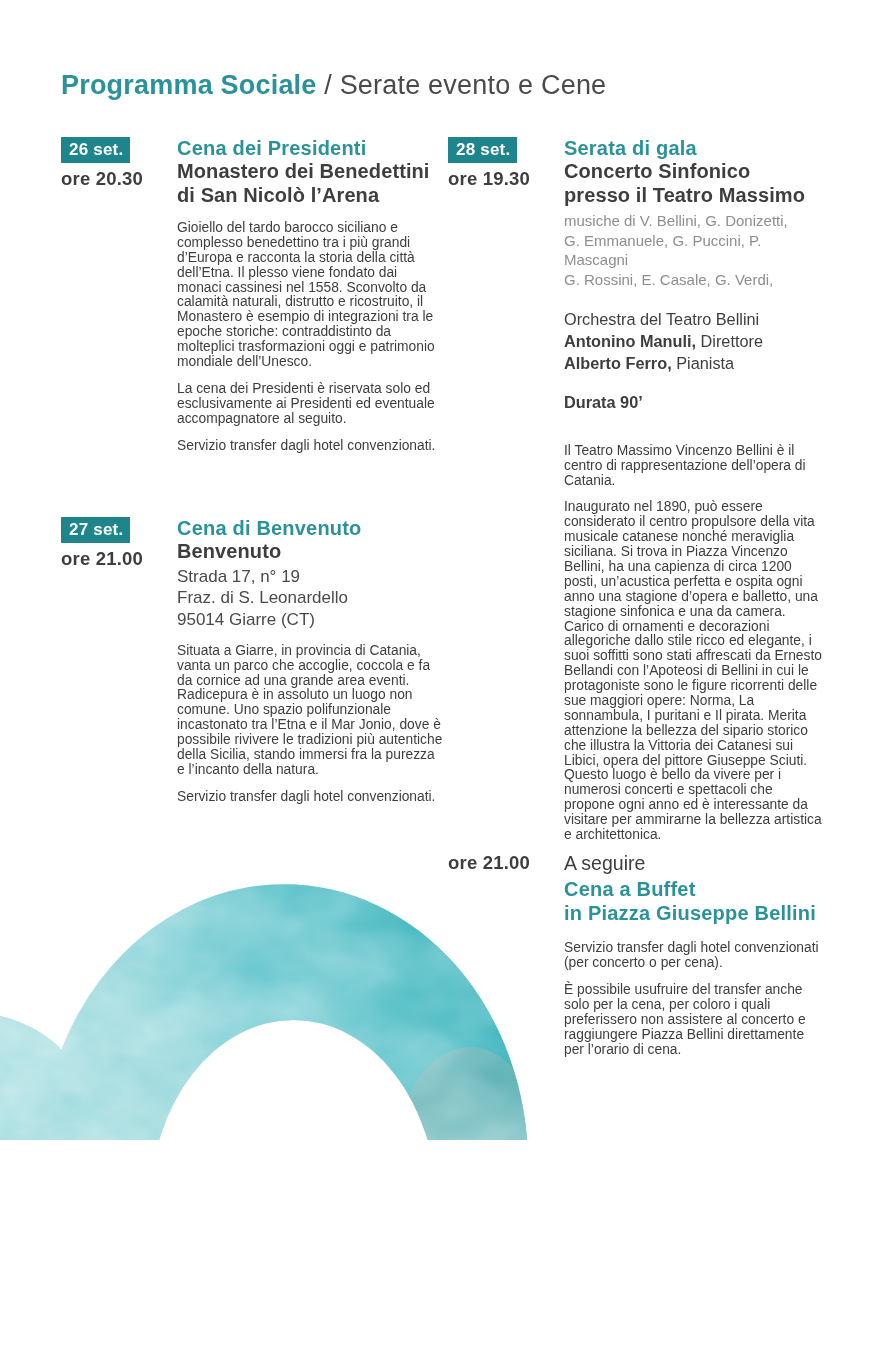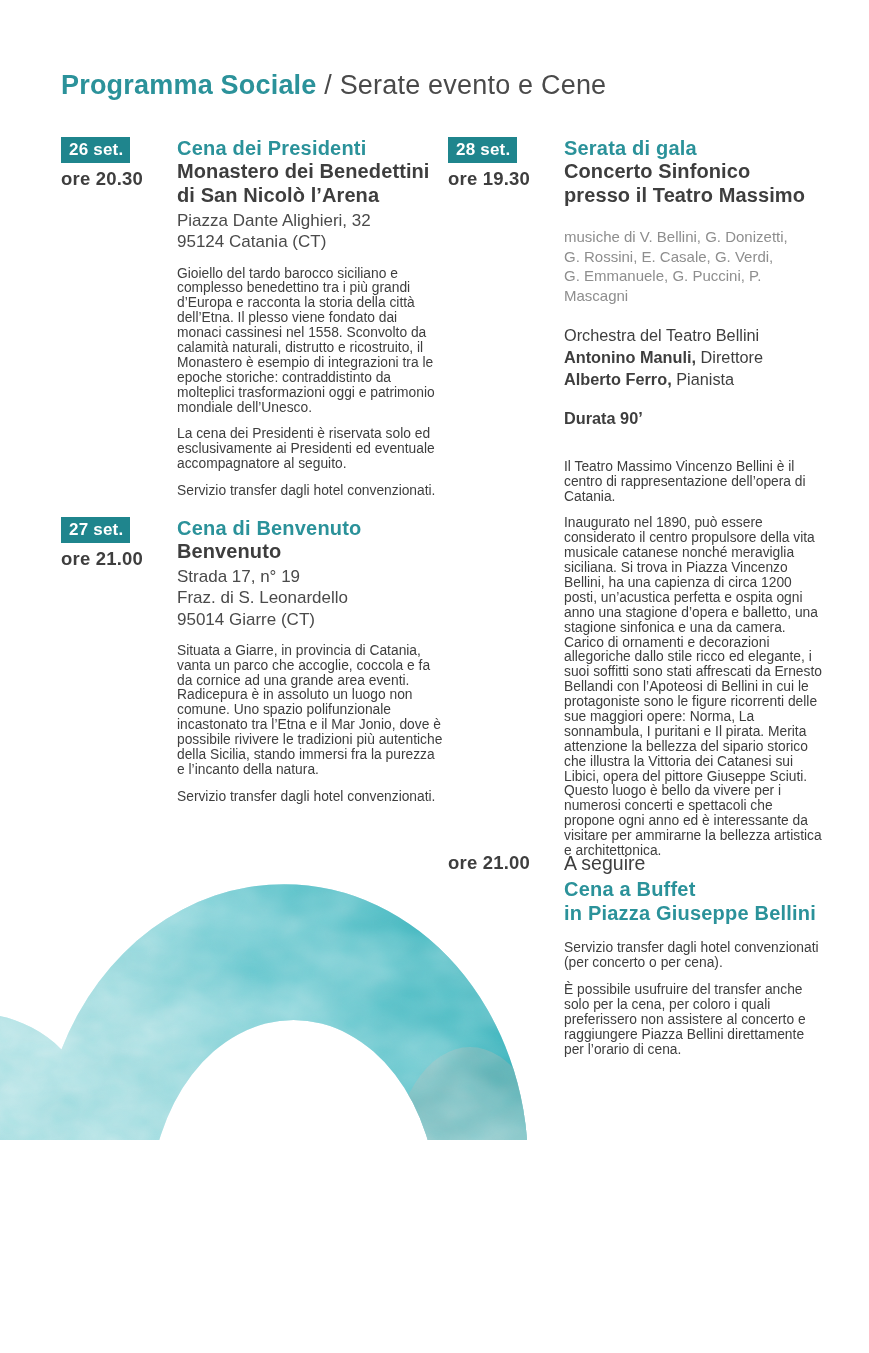--- a/index.html
+++ b/index.html
@@ -19,21 +19,21 @@
     font-size:17px;line-height:1;padding:4px 7px 5px 8px;letter-spacing:.2px;
   }
   .time{display:block;font-weight:bold;font-size:18.5px;color:var(--text,#3E3E3E);margin-top:5px;letter-spacing:.2px;white-space:nowrap;}
   .content{margin-left:12px;flex:1;min-width:0;}
   .ev-title{margin:0;font-size:20px;line-height:1.1;font-weight:bold;color:var(--accent,#2B929A);letter-spacing:.2px;}
   .venue div{font-size:20px;line-height:1.2;font-weight:bold;color:var(--text,#3E3E3E);letter-spacing:.1px;}
   .addr{margin-top:3px;}
   .addr div{font-size:17px;line-height:1.25;color:#4A4A4A;}
   .content p{margin:12px 0 0;font-size:13.8px;line-height:1.08;color:var(--text,#3E3E3E);}
   .content p.first{margin-top:14px;}
-  .musiche{margin-top:20px;}
+  .musiche{margin-top:4px;}
   .musiche div{font-size:15px;line-height:1.3;color:var(--muted,#8E8E8E);}
   .orch{margin-top:22px;font-size:16.3px;line-height:1.1;}
   .orch div{margin:0 0 4px;}
   .orch .b{font-weight:bold;}
   .durata{margin-top:20px;font-weight:bold;font-size:16.3px;}
   .p-gap{margin-top:32px !important;}
   .pre-title{font-size:19.5px;line-height:1.15;color:var(--text,#3E3E3E);}
   .title2 div{font-size:20px;line-height:1.2;font-weight:bold;color:var(--accent,#2B929A);letter-spacing:.2px;}
   .title2{margin-top:3px;}
   
@@ -81,24 +81,20 @@
     <div class="datecol">
       <span class="badge">26 set.</span>
       <span class="time">ore 20.30</span>
     </div>
     <div class="content">
       <h2 class="ev-title">Cena dei Presidenti</h2>
       <div class="venue">
         <div>Monastero dei Benedettini</div>
         <div>di San Nicolò l’Arena</div>
       </div>
-      <div class="addr">
-        <div>Piazza Dante Alighieri, 32</div>
-        <div>95124 Catania (CT)</div>
-      </div>
       <p class="first">Gioiello del tardo barocco siciliano e complesso benedettino tra i più grandi d’Europa e racconta la storia della città dell’Etna. Il plesso viene fondato dai monaci cassinesi nel 1558. Sconvolto da calamità naturali, distrutto e ricostruito, il Monastero è esempio di integrazioni tra le epoche storiche: contraddistinto da molteplici trasformazioni oggi e patrimonio mondiale dell’Unesco.</p>
       <p>La cena dei Presidenti è riservata solo ed esclusivamente ai Presidenti ed eventuale accompagnatore al seguito.</p>
       <p>Servizio transfer dagli hotel convenzionati.</p>
     </div>
   </section>
 
   <section class="event" style="left:61px;top:517px;width:384px;">
     <div class="datecol">
       <span class="badge">27 set.</span>
       <span class="time">ore 21.00</span>
@@ -124,22 +120,22 @@
       <span class="time">ore 19.30</span>
     </div>
     <div class="content">
       <h2 class="ev-title">Serata di gala</h2>
       <div class="venue">
         <div>Concerto Sinfonico</div>
         <div>presso il Teatro Massimo</div>
       </div>
       <div class="musiche">
         <div>musiche di V. Bellini, G. Donizetti,</div>
+        <div>G. Emmanuele, G. Puccini, P. Mascagni</div>
         <div>G. Rossini, E. Casale, G. Verdi,</div>
-        <div>G. Emmanuele, G. Puccini, P. Mascagni</div>
       </div>
       <div class="orch">
         <div>Orchestra del Teatro Bellini</div>
         <div><span class="b">Antonino Manuli,</span> <span>Direttore</span></div>
         <div><span class="b">Alberto Ferro,</span> <span>Pianista</span></div>
       </div>
       <div class="durata">Durata 90’</div>
       <p class="p-gap">Il Teatro Massimo Vincenzo Bellini è il centro di rappresentazione dell’opera di Catania.</p>
       <p>Inaugurato nel 1890, può essere considerato il centro propulsore della vita musicale catanese nonché meraviglia siciliana. Si trova in Piazza Vincenzo Bellini, ha una capienza di circa 1200 posti, un’acustica perfetta e ospita ogni anno una stagione d’opera e balletto, una stagione sinfonica e una da camera. Carico di ornamenti e decorazioni allegoriche dallo stile ricco ed elegante, i suoi soffitti sono stati affrescati da Ernesto Bellandi con l’Apoteosi di Bellini in cui le protagoniste sono le figure ricorrenti delle sue maggiori opere: Norma, La sonnambula, I puritani e Il pirata. Merita attenzione la bellezza del sipario storico che illustra la Vittoria dei Catanesi sui Libici, opera del pittore Giuseppe Sciuti. Questo luogo è bello da vivere per i numerosi concerti e spettacoli che propone ogni anno ed è interessante da visitare per ammirarne la bellezza artistica e architettonica.</p>
     </div>

